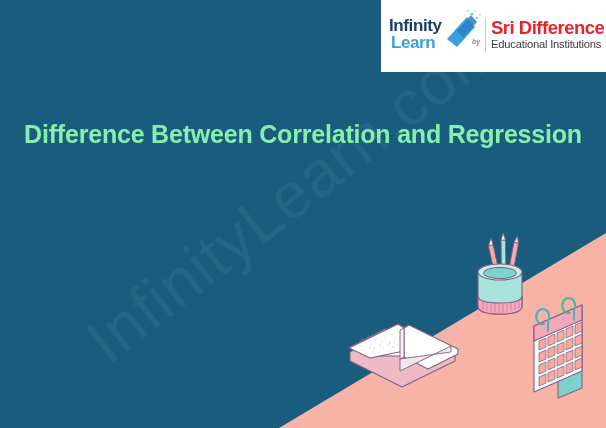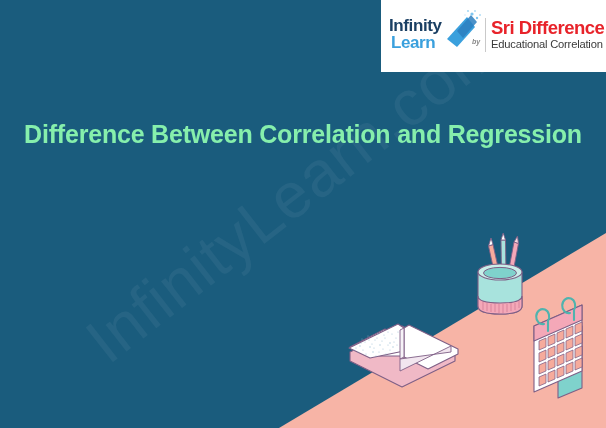--- a/index.html
+++ b/index.html
@@ -184,21 +184,21 @@
           <circle cx="39" cy="6" r="0.9" fill="#a8d9f5"></circle>
           <circle cx="24" cy="6" r="0.8" fill="#cfe9fa"></circle>
         </svg>
       </div>
 
       <div id="by-divider"></div>
       <div id="by-label">by</div>
 
       <div id="sc-block">
         <div id="sc-title">Sri Difference</div>
-        <div id="sc-sub">Educational Correlation</div>
+        <div id="sc-sub">Educational Institutions</div>
       </div>
 
     </div>
   </div>
 
   <div id="page-title">Difference Between Correlation and Regression</div>
 
   <svg id="desk-illustration" viewBox="0 0 276 200">
 
     <g>

